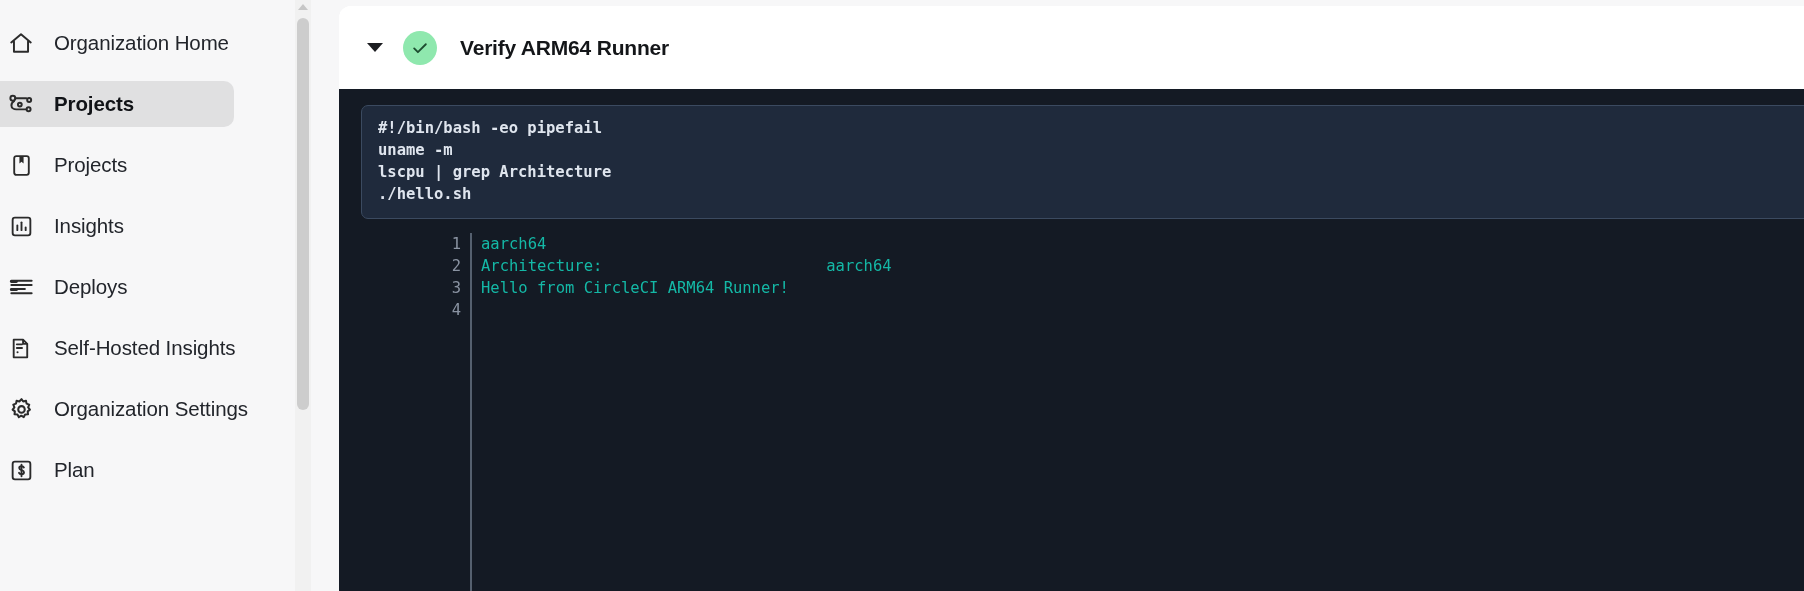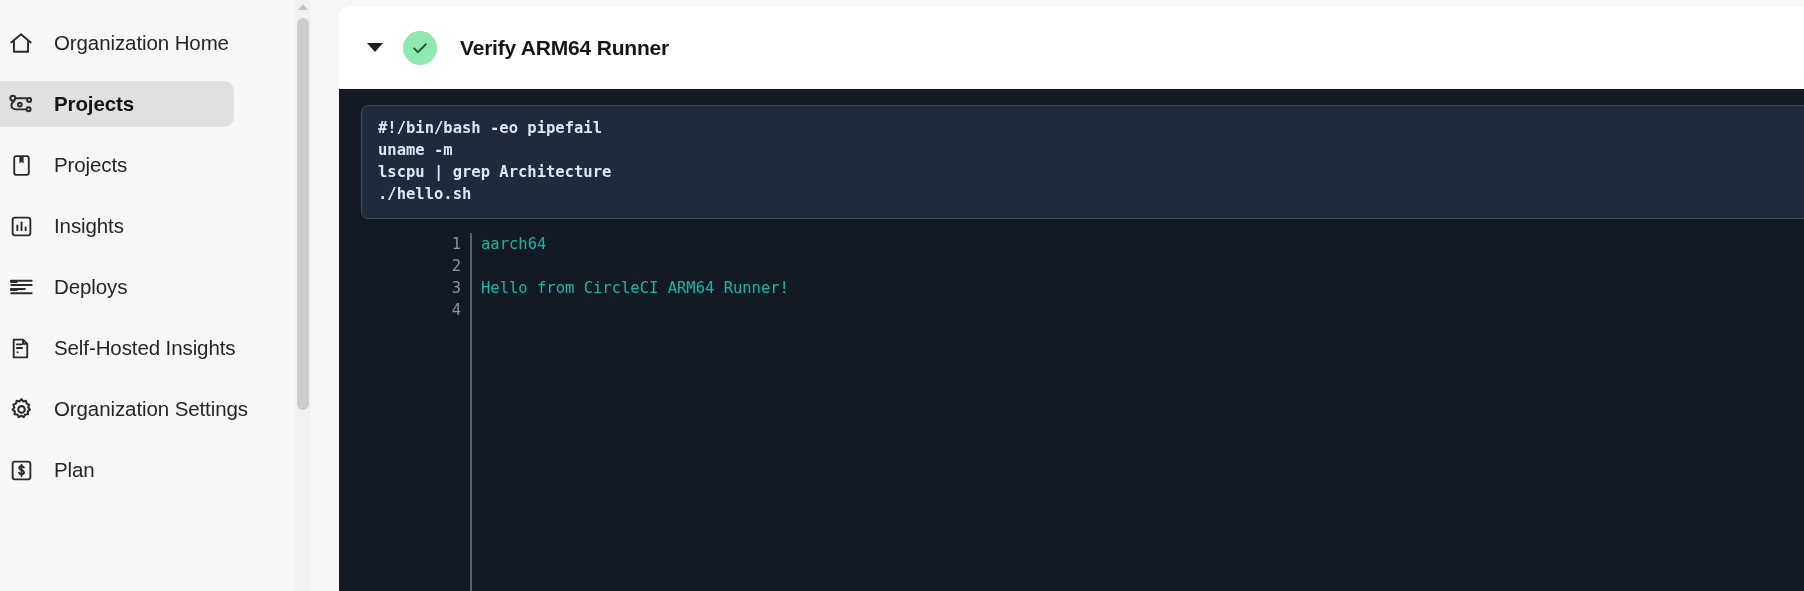--- a/index.html
+++ b/index.html
@@ -309,20 +309,21 @@
 
         <div class="log-area">
           <div class="gutter-rule"></div>
 
           <div class="log-row">
             <span class="ln">1</span>
             <span class="log-text">aarch64</span>
           </div>
           <div class="log-row">
             <span class="ln">2</span>
+            <span class="log-text">Architecture:                        aarch64</span>
           </div>
           <div class="log-row">
             <span class="ln">3</span>
             <span class="log-text">Hello from CircleCI ARM64 Runner!</span>
           </div>
           <div class="log-row">
             <span class="ln">4</span>
             <span class="log-text"></span>
           </div>
         </div>

